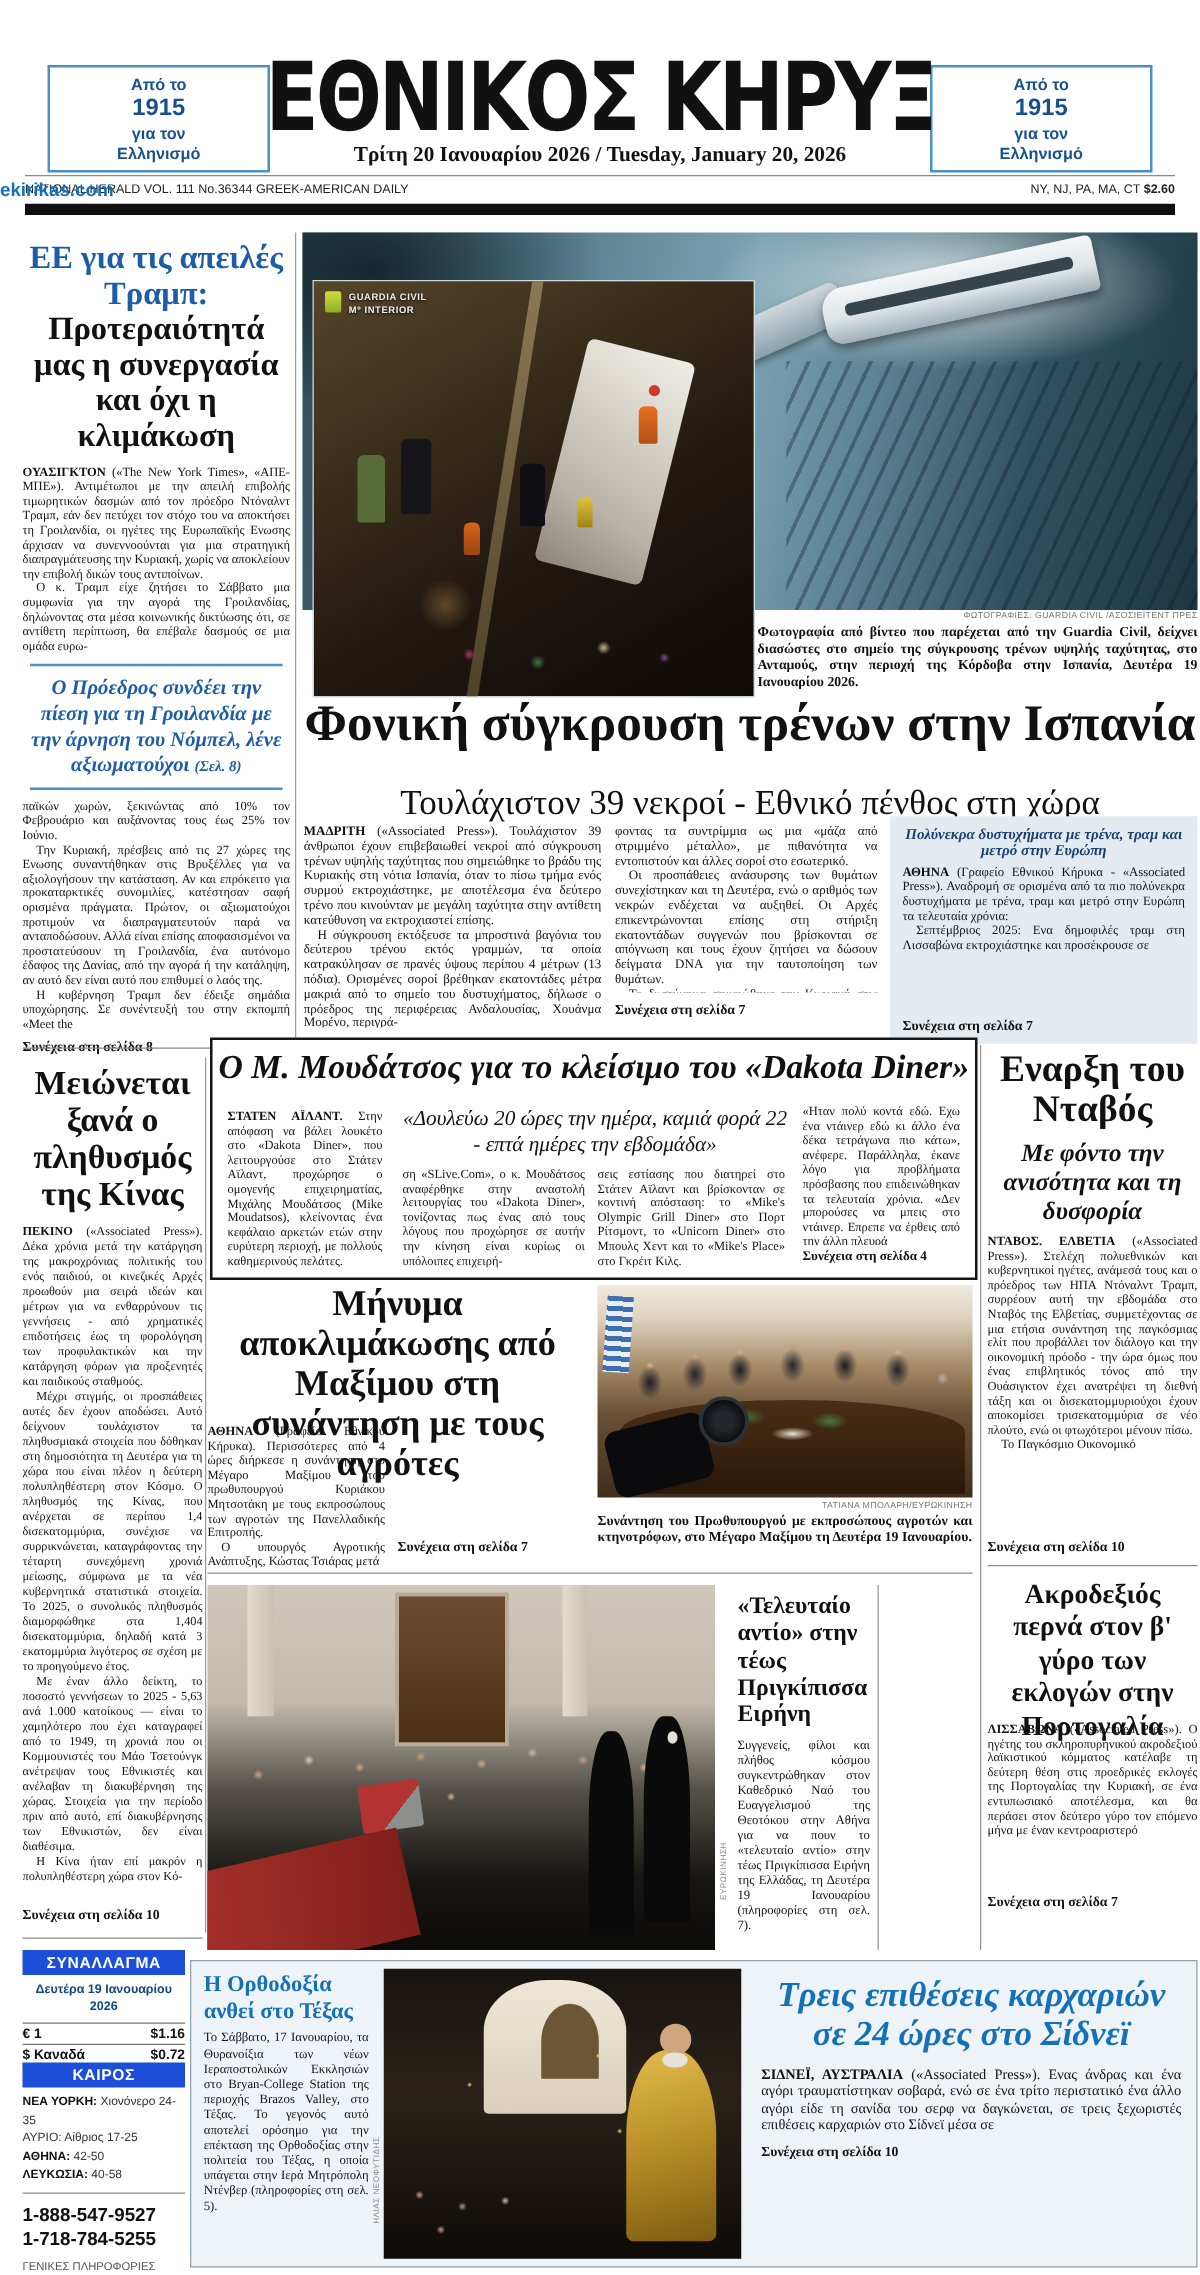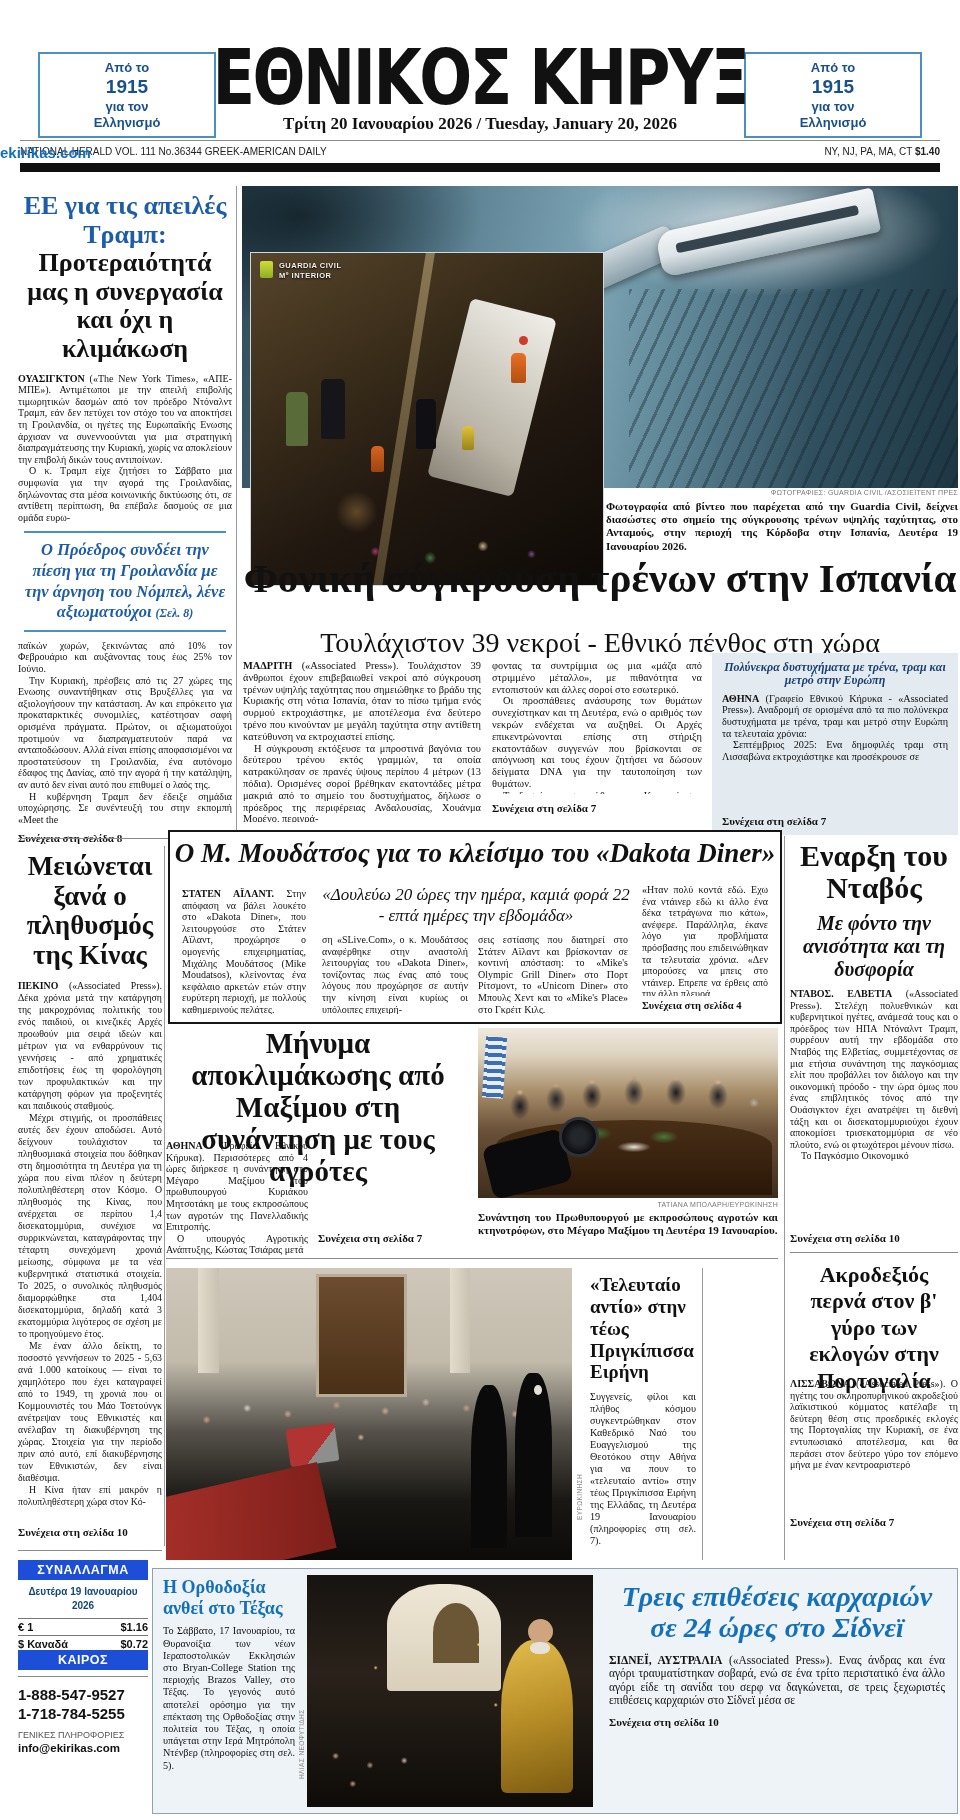--- a/index.html
+++ b/index.html
@@ -161,21 +161,21 @@
     <span>για τον</span>
     <span>Ελληνισμό</span>
   </div>
   <div class="abs mast-title">ΕΘΝΙΚΟΣ ΚΗΡΥΞ</div>
   <div class="abs dateline">Τρίτη 20 Ιανουαρίου 2026 / Tuesday, January 20, 2026</div>
   <div class="abs hr" style="left:20px;top:140px;width:920px;"></div>
   <div class="abs info" style="left:20px;top:146px;">NATIONAL HERALD VOL. 111   No.36344   GREEK-AMERICAN DAILY</div>
   <div class="abs site" style="left:0;right:0;top:144px;">ekirikas.com</div>
   <div class="abs info" style="right:20px;top:146px;">
     <span>NY, NJ, PA, MA, CT</span>
-    <b>$1.40</b>
+    <b>$2.60</b>
   </div>
   <div class="abs blackbar" style="left:20px;top:163px;width:920px;height:9px;"></div>
 
   <div class="abs" style="left:18px;top:192px;width:214px;">
     <div class="hl" style="font-size:26px;">
       <span class="ee-blue" style="display:block;">ΕΕ για τις απειλές Τραμπ:</span>
       <span style="display:block;">Προτεραιότητά μας η συνεργασία και όχι η κλιμάκωση</span>
     </div>
     <div class="just body10" style="margin-top:9px;">
       <p class="bp"><span class="city">ΟΥΑΣΙΓΚΤΟΝ</span> <span>(«The New York Times», «ΑΠΕ-ΜΠΕ»). Αντιμέτωποι με την απειλή επιβολής τιμωρητικών δασμών από τον πρόεδρο Ντόναλντ Τραμπ, εάν δεν πετύχει τον στόχο του να αποκτήσει τη Γροιλανδία, οι ηγέτες της Ευρωπαϊκής Ενωσης άρχισαν να συνεννοούνται για μια στρατηγική διαπραγμάτευσης την Κυριακή, χωρίς να αποκλείουν την επιβολή δικών τους αντιποίνων.</span></p>
@@ -200,21 +200,21 @@
   <div class="abs vr" style="left:236px;top:186px;height:648px;"></div>
   <div class="abs vr" style="left:164px;top:846px;height:700px;"></div>
 
   <div class="abs photo photo-train" style="left:242px;top:186px;width:716px;height:302px;">
     <div class="pt-car2"></div>
     <div class="pt-train">
         <div class="pt-window"></div>
       </div>
     <div class="pt-tracks"></div>
   </div>
-  <div class="abs photo photo-inset" style="left:250px;top:224px;width:352px;height:332px;margin-top:28px;">
+  <div class="abs photo photo-inset" style="left:250px;top:224px;width:352px;height:332px;">
     <div class="pi-beam"></div>
     <div class="pi-sheet"></div>
     <div class="pi-fig" style="left:74%;top:30%;width:15px;height:30px;background:linear-gradient(#e86f24,#b34f12);"></div>
     <div class="pi-fig" style="left:76%;top:25%;width:9px;height:9px;border-radius:50%;background:#cf3b2a;"></div>
     <div class="pi-fig" style="left:34%;top:58%;width:13px;height:26px;background:linear-gradient(#d8641f,#9c4510);"></div>
     <div class="pi-fig" style="left:10%;top:42%;width:22px;height:54px;background:#5a6b3a;"></div>
     <div class="pi-fig" style="left:20%;top:38%;width:24px;height:60px;background:#15151a;"></div>
     <div class="pi-fig" style="left:47%;top:44%;width:20px;height:50px;background:#101014;"></div>
     <div class="pi-fig" style="left:60%;top:52%;width:12px;height:24px;background:linear-gradient(#e0c23a,#9c8418);"></div>
     <div class="pi-debris"></div>
@@ -331,20 +331,26 @@
       <span>€ 1</span>
       <span>$1.16</span>
     </div>
     <div class="fx-row" style="border-bottom:1px solid #777;">
       <span>$ Καναδά</span>
       <span>$0.72</span>
     </div>
   </div>
   <div class="abs" style="left:18px;top:1650px;width:130px;">
     <div class="bluebar">ΚΑΙΡΟΣ</div>
+    <div style="margin-top:5px;">
+      <div class="wx-row"><b>ΝΕΑ ΥΟΡΚΗ:</b> <span>Χιονόνερο 24-35</span></div>
+      <div class="wx-row"><span>ΑΥΡΙΟ:</span> <span>Αίθριος 17-25</span></div>
+      <div class="wx-row"><b>ΑΘΗΝΑ:</b> <span>42-50</span></div>
+      <div class="wx-row"><b>ΛΕΥΚΩΣΙΑ:</b> <span>40-58</span></div>
+    </div>
     <div class="hr" style="margin-top:6px;"></div>
     <div style="margin-top:8px;font:700 15px/19px 'Liberation Sans',sans-serif;color:#111;">
       <div>1-888-547-9527</div>
       <div>1-718-784-5255</div>
     </div>
     <div style="margin-top:6px;font:9px/12px 'Liberation Sans',sans-serif;color:#555;">ΓΕΝΙΚΕΣ ΠΛΗΡΟΦΟΡΙΕΣ</div>
     <div style="font:700 11.5px/14px 'Liberation Sans',sans-serif;">info@ekirikas.com</div>
   </div>
 
   <div class="abs band" style="left:152px;top:1568px;width:806px;height:246px;">

